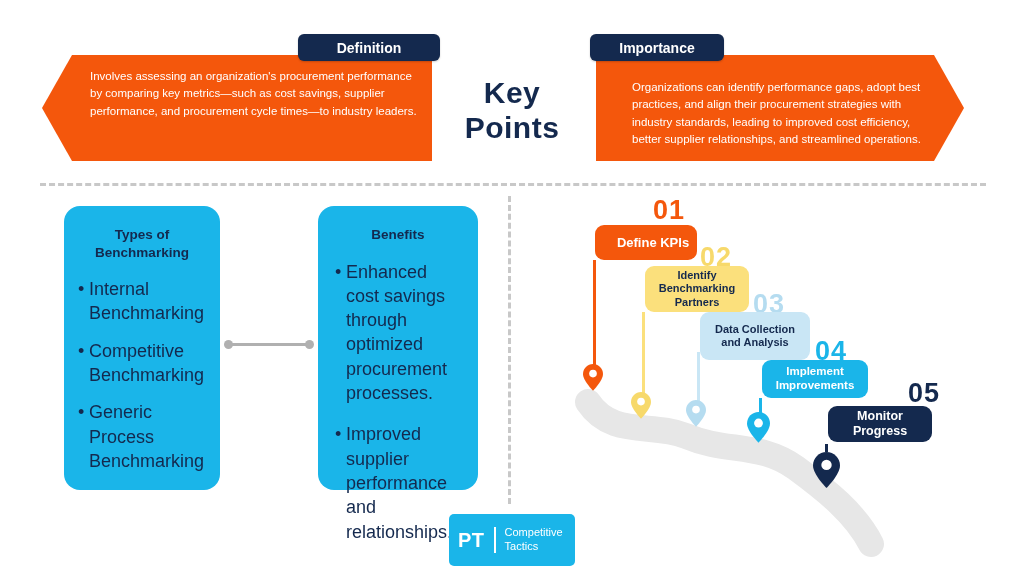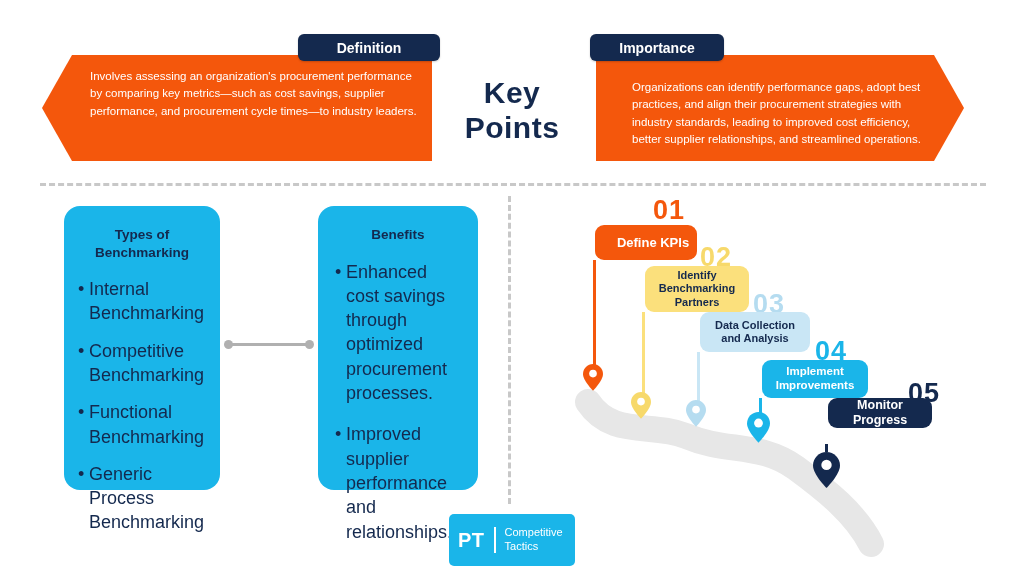--- a/index.html
+++ b/index.html
@@ -74,29 +74,29 @@
 
   
   .num-1 { left:143px; top:5px; }   .tab-1 { left:85px;  top:35px;  width:102px; height:35px; font-size:13px;padding-left:20px; }
   .stem-1 { left:83px;  top:70px;  height:106px; background:#F4570C; }
   .pin-1 { left:73px;  top:174px; width:20px; color:#F4570C; }
 
   .num-2 { left:190px; top:52px; }  .tab-2 { left:135px; top:76px;  width:104px; height:46px; font-size:11px; }
   .stem-2 { left:132px; top:122px; height:82px;  background:#FBE07C; }
   .pin-2 { left:121px; top:202px; width:20px; color:#F7D96B; }
 
-  .num-3 { left:243px; top:99px; }  .tab-3 { left:190px; top:122px; width:110px; height:40px; font-size:11px; }
+  .num-3 { left:243px; top:99px; }  .tab-3 { left:190px; top:122px; width:110px; height:48px; font-size:11px; }
   .stem-3 { left:187px; top:162px; height:50px;  background:#C9E6F5; }
   .pin-3 { left:176px; top:210px; width:20px; color:#B5DCF0; }
 
   .num-4 { left:305px; top:146px; } .tab-4 { left:252px; top:170px; width:106px; height:38px; font-size:11.5px; }
   .stem-4 { left:249px; top:208px; height:16px;  background:#1AB5E9; }
   .pin-4 { left:237px; top:222px; width:23px; color:#1AB5E9; }
 
-  .num-5 { left:378px; top:188px;margin-left:20px; } .tab-5 { left:318px; top:208px; width:104px; height:30px; font-size:12.5px; }
+  .num-5 { left:378px; top:188px;margin-left:20px; } .tab-5 { left:318px; top:216px; width:104px; height:36px; font-size:12.5px; }
   .stem-5 { left:315px; top:254px; height:8px;   background:#14294E; }
   .pin-5 { left:303px; top:262px; width:27px; color:#14294E; }
 
   
   .logo {
     position:absolute; left:449px; top:514px; height:52px; background:#1AB5E9;
     border-radius:5px; display:flex; align-items:center; padding:0 12px 0 9px; gap:9px;
   }
   .logo-initials { color:#fff; font-weight:bold; font-size:20px; letter-spacing:.5px; }
   .logo-sep { width:2px; height:26px; background:#fff; }
@@ -120,21 +120,20 @@
 </div>
 
 <div class="divider-h"></div>
 <div class="divider-v"></div>
 
 <div class="card types">
   <h2>Types of Benchmarking</h2>
   <ul>
     <li>Internal Benchmarking</li>
     <li>Competitive Benchmarking</li>
-    <li>Functional Benchmarking</li>
     <li>Generic Process Benchmarking</li>
   </ul>
 </div>
 
 <div class="connector">
   <div class="dot left"></div>
   <div class="line"></div>
   <div class="dot right"></div>
 </div>
 

